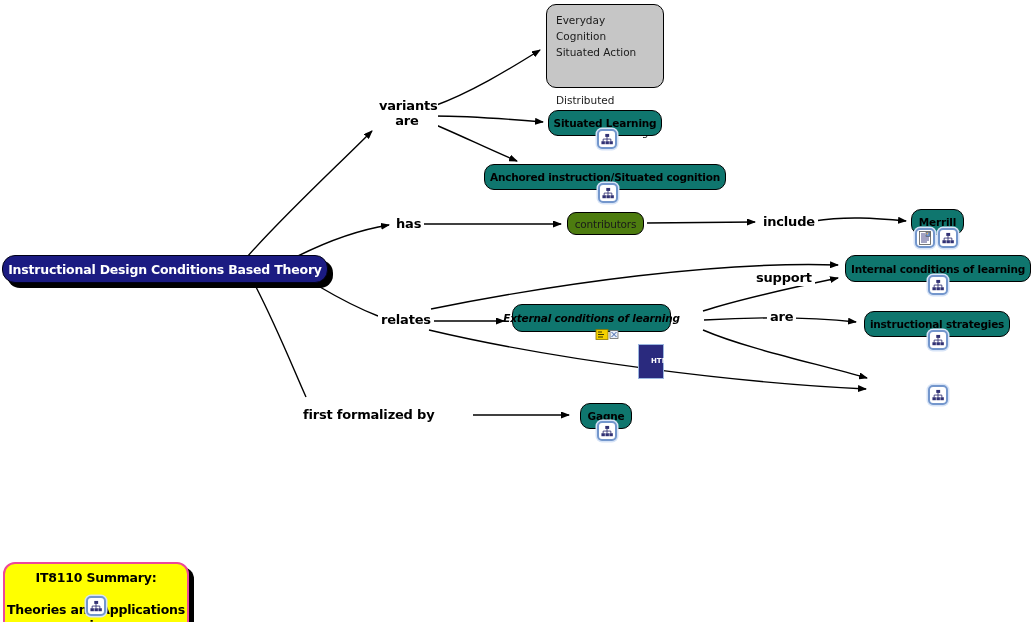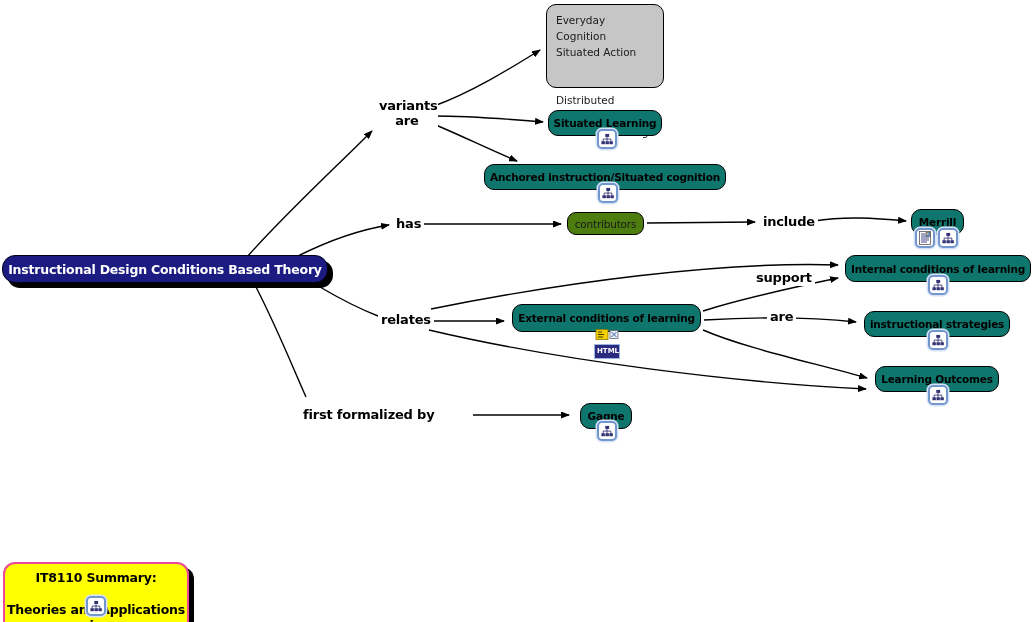--- a/index.html
+++ b/index.html
@@ -21,21 +21,21 @@
         text-align:center;border:2px solid #ec4899;border-radius:12px;box-shadow:5px 5px 0 #000;
         line-height:16px;align-items:flex-start;padding-top:6px;letter-spacing:-0.2px;margin-top:42px;}
   .link-label{position:absolute;z-index:3;background:#fff;font-weight:bold;font-size:13px;
         line-height:15px;text-align:center;white-space:pre-line;color:#000;padding:1px 3px;
         letter-spacing:-0.2px;}
   .icon-frame{position:absolute;z-index:4;width:16px;height:16px;background:#fff;
         border:2px solid #7396cc;border-radius:5px;display:flex;align-items:center;
         justify-content:center;box-shadow:0 0 0 1.5px #d7e4f7;}
   .html-icon{position:absolute;z-index:4;width:26px;text-align:center;}
   .html-bar{display:block;background:#2a2a7e;color:#fff;font-size:7px;font-weight:bold;
-        line-height:9px;padding:2px;border:1px solid #9bb7e0;letter-spacing:0;}
+        line-height:9px;padding:12px;border:1px solid #9bb7e0;letter-spacing:0;margin-left:44px;}
 </style>
 </head>
 <body>
 
 <div class="canvas">
 
   <svg class="wires" width="1033" height="622" viewBox="0 0 1033 622">
     <defs>
       <marker id="ah" markerWidth="9" markerHeight="7" refX="8" refY="3.5" orient="auto" markerUnits="userSpaceOnUse">
         <path d="M0,0 L9,3.5 L0,7 Z" fill="#000"></path>
@@ -82,35 +82,32 @@
   </div>
 
   <div class="node gray" style="left:567px;top:212px;width:77px;height:23px;border-radius:9px;">
     <span>contributors</span>
   </div>
 
   <div class="node green" style="left:911px;top:209px;width:53px;height:26px;">
     <span>Merrill</span>
   </div>
 
-  <div class="node green" style="left:512px;top:304px;width:189px;height:28px;">
+  <div class="node green" style="left:512px;top:304px;width:159px;height:28px;font-style:italic;">
     <span>External conditions of learning</span>
   </div>
 
   <div class="node green" style="left:845px;top:255px;width:186px;height:27px;">
     <span>Internal conditions of learning</span>
   </div>
 
   <div class="node green" style="left:864px;top:311px;width:146px;height:26px;">
     <span>instructional strategies</span>
   </div>
 
-  <div class="node green" style="left:875px;top:366px;width:124px;height:26px;">
-    <span>Learning Outcomes</span>
-  </div>
 
   <div class="node green" style="left:580px;top:403px;width:52px;height:26px;">
     <span>Gagne</span>
   </div>
 
   <div class="node summary" style="left:3px;top:520px;width:186px;height:84px;">
     <span style="width:100%;">IT8110 Summary:
 
 Theories and Applications
 in

